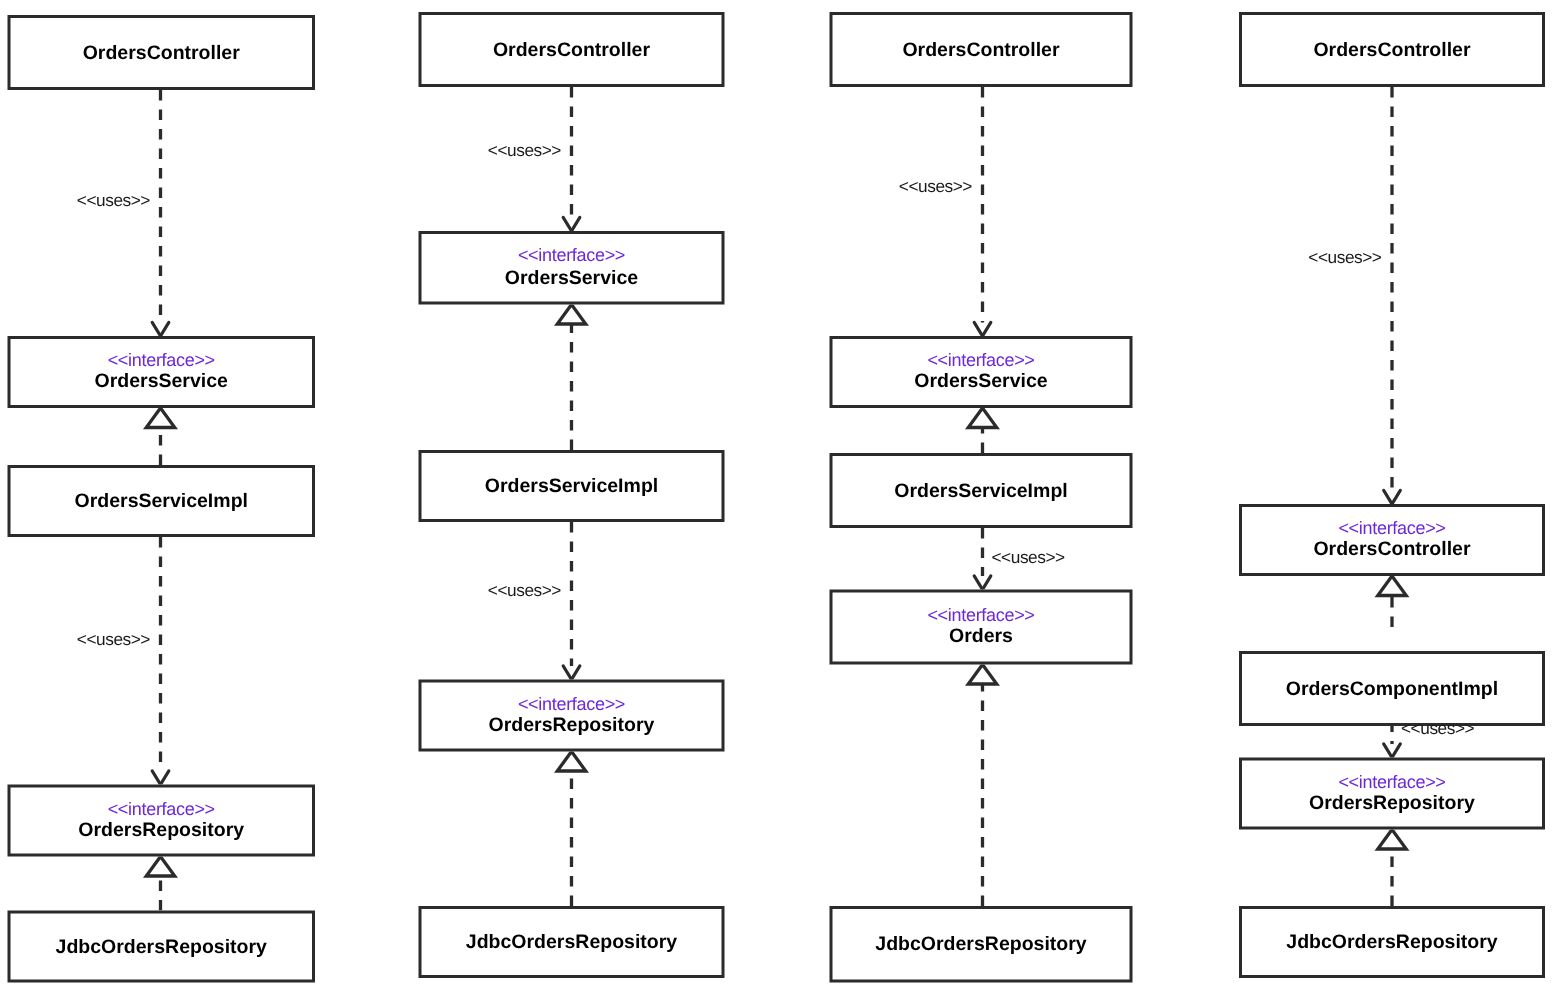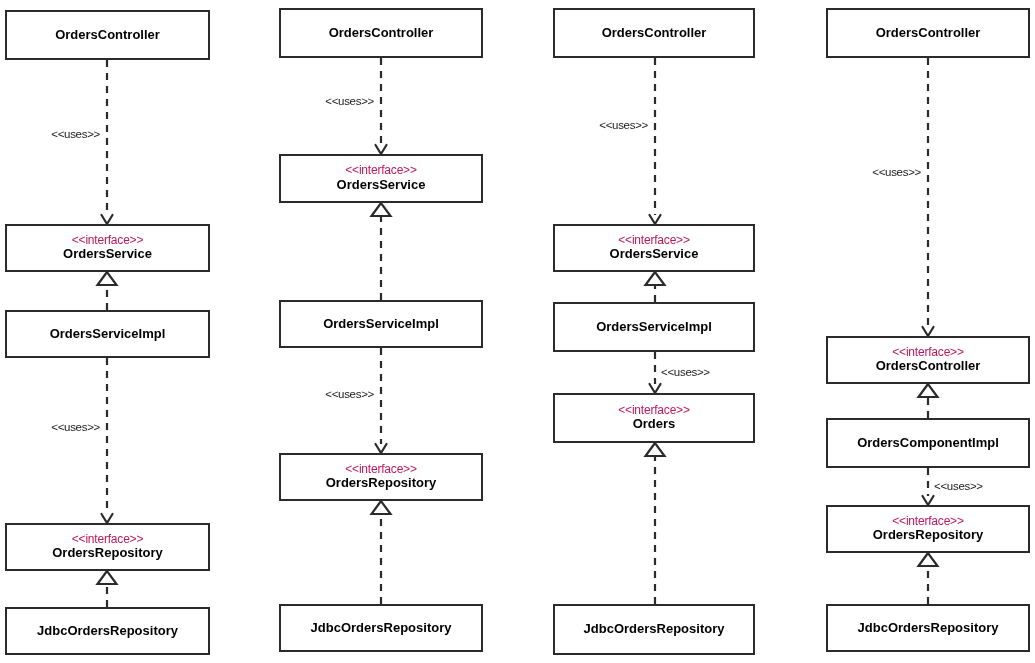--- a/index.html
+++ b/index.html
@@ -24,21 +24,21 @@
     display: flex;
     flex-direction: column;
     align-items: center;
     justify-content: center;
     text-align: center;
     line-height: 1.15;
   }
   .stereo {
     font-size: 12px;
     font-weight: 400;
-    color: #be185d;
+    color: #6d28d9;
     letter-spacing: -0.2px;
     white-space: nowrap;
     text-align: right;
   }
   .cname {
     font-size: 13px;
     font-weight: bold;
     color: #000000;
     white-space: nowrap;
   }
@@ -193,21 +193,21 @@
       <div class="uml-box" style="left: 553px; top: 604px; width: 202px; height: 51px;">
         <div class="cname">JdbcOrdersRepository</div>
       </div>
       <div class="uml-box" style="left: 826px; top: 8px; width: 204px; height: 50px;">
         <div class="cname">OrdersController</div>
       </div>
       <div class="uml-box" style="left: 826px; top: 336px; width: 204px; height: 48px;">
         <div class="stereo">&lt;&lt;interface&gt;&gt;</div>
         <div class="cname">OrdersController</div>
       </div>
-      <div class="uml-box" style="left: 826px; top: 418px; width: 204px; height: 50px;">
+      <div class="uml-box" style="left: 826px; top: 434px; width: 204px; height: 50px;">
         <div class="cname">OrdersComponentImpl</div>
       </div>
       <div class="uml-box" style="left: 826px; top: 505px; width: 204px; height: 48px;">
         <div class="stereo">&lt;&lt;interface&gt;&gt;</div>
         <div class="cname">OrdersRepository</div>
       </div>
       <div class="uml-box" style="left: 826px; top: 604px; width: 204px; height: 48px;">
         <div class="cname">JdbcOrdersRepository</div>
       </div>
     </div>

